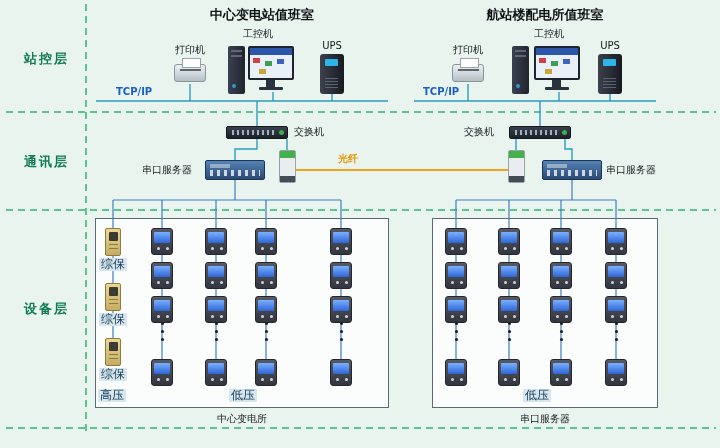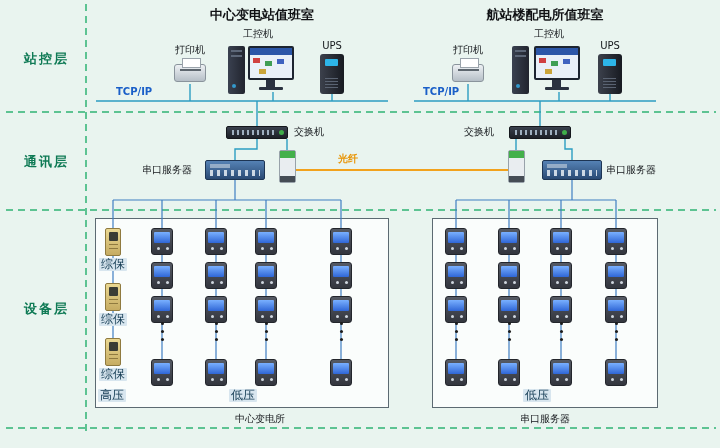--- a/index.html
+++ b/index.html
@@ -168,21 +168,21 @@
   <div class="fconv" style="left:508px; top:150px;"></div>
   <div class="serial" style="left:542px; top:160px;"></div>
   <div class="lbl" style="left:606px; top:164px;">串口服务器</div>
 
   <div class="lbl fiberlbl ctr" style="left:348px; top:154px;font-family:Liberation Mono, monospace;">光纤</div>
 
   <div class="lbl small tag ctr" style="left:112px; top:389px;">高压</div>
   <div class="lbl small tag ctr" style="left:243px; top:389px;">低压</div>
   <div class="lbl small tag ctr" style="left:537px; top:389px;">低压</div>
 
-  <div class="lbl ctr" style="left:242px; top:413px;margin-left:18px;">中心变电所</div>
+  <div class="lbl ctr" style="left:242px; top:413px;">中心变电所</div>
   <div class="lbl ctr" style="left:545px; top:413px;">串口服务器</div>
 
 <div class="meter" style="left: 151px; top: 228px;">
       <div class="scr"></div>
       <i class="bt"></i>
     </div>
     <div class="meter" style="left: 151px; top: 262px;">
       <div class="scr"></div>
       <i class="bt"></i>
     </div>

